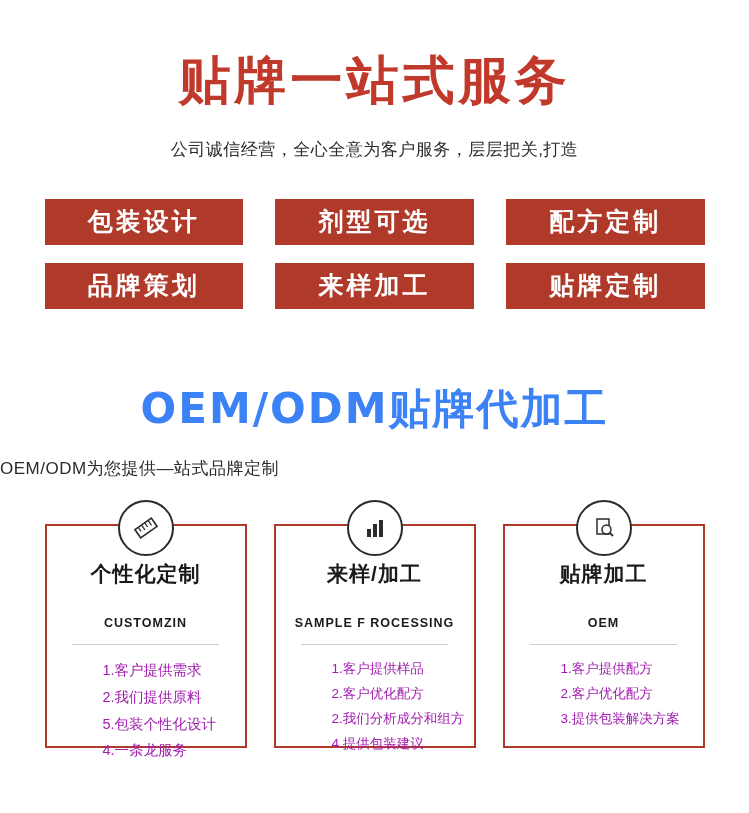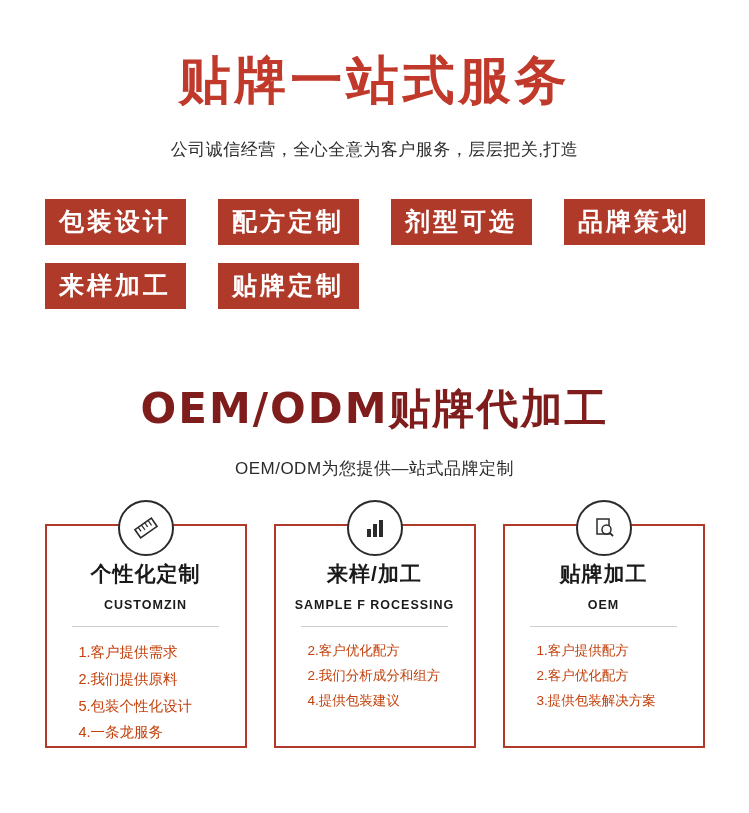--- a/index.html
+++ b/index.html
@@ -42,21 +42,21 @@
   }
   .hero-sub div {
     white-space: nowrap;
   }
 
   
   .tag-grid {
     width: 660px;
     margin: 34px auto 12px auto;
     display: grid;
-    grid-template-columns: repeat(4, 1fr);
+    grid-template-columns: repeat(3, 1fr);
     grid-auto-rows: 46px;
     column-gap: 32px;
     row-gap: 18px;
   }
   .tag {
     background: #b03a2a;
     color: #ffffff;
     font-size: 25px;
     font-weight: bold;
     letter-spacing: 3px;
@@ -75,26 +75,26 @@
     border: 1px solid rgba(255,255,255,0.0);
     pointer-events: none;
   }
 
   
   .oem-title {
     text-align: center;
     margin-top: 72px;
     font-size: 42px;
     font-weight: bold;
-    color: #7f1d1d;
+    color: #3b82f6;
     letter-spacing: 2px;
     font-family: "DejaVu Sans", "Liberation Sans", sans-serif;
   }
   .oem-sub {
-    text-align: center;
+    text-align: left;
     margin-top: 20px;
     font-size: 17px;
     color: #2b2b2b;
     letter-spacing: 0.5px;
   }
 
   
   .cards {
     width: 660px;
     margin: 44px auto 0 auto;
@@ -127,60 +127,61 @@
   .card-icon svg { display: block; }
   .card-title {
     text-align: center;
     font-size: 21px;
     font-weight: bold;
     color: #1a1a1a;
     letter-spacing: 1px;
   }
   .card-en {
     text-align: center;
-    margin-top: 10px;
+    margin-top: 28px;
     font-size: 12.5px;
     font-weight: bold;
     letter-spacing: 1px;
     color: #1a1a1a;
   }
   .card-rule {
     width: 86%;
     height: 1px;
     background: #cfcfcf;
     margin: 14px auto 0 auto;
   }
   .card-list {
     margin: 12px 0 0 0;
     padding: 0 0 0 18px;
     list-style: none;
   }
   .card-list li {
     font-size: 14.5px;
     line-height: 1.85;
-    color: #c2410c;
+    color: #a21caf;
     white-space: nowrap;
+    margin-left: 24px;
   }
   .card-list.small li { font-size: 13.5px; }
 </style>
 </head>
 <body>
 
 <div class="page">
 
   <h1 class="hero-title">贴牌一站式服务</h1>
 
   <div class="hero-sub">
     <div>公司诚信经营，全心全意为客户服务，层层把关,打造</div>
   </div>
 
   <div class="tag-grid">
     <div class="tag">包装设计</div>
+    <div class="tag">剂型可选</div>
     <div class="tag">配方定制</div>
-    <div class="tag">剂型可选</div>
     <div class="tag">品牌策划</div>
     <div class="tag">来样加工</div>
     <div class="tag">贴牌定制</div>
   </div>
 
   <div class="oem-title">OEM/ODM贴牌代加工</div>
   <div class="oem-sub">OEM/ODM为您提供—站式品牌定制</div>
 
   <div class="cards">
 
@@ -212,20 +213,21 @@
         <svg width="26" height="26" viewBox="0 0 26 26" aria-hidden="true">
           <rect x="5" y="14" width="4" height="8" fill="#2b2b2b"></rect>
           <rect x="11" y="9" width="4" height="13" fill="#2b2b2b"></rect>
           <rect x="17" y="5" width="4" height="17" fill="#2b2b2b"></rect>
         </svg>
       </div>
       <div class="card-title">来样/加工</div>
       <div class="card-en">SAMPLE F ROCESSING</div>
       <div class="card-rule"></div>
       <ul class="card-list small">
+        <li>1.客户提供样品</li>
         <li>2.客户优化配方</li>
         <li>2.我们分析成分和组方</li>
         <li>4.提供包装建议</li>
       </ul>
     </div>
 
     <div class="card">
       <div class="card-icon">
         <svg width="26" height="26" viewBox="0 0 26 26" aria-hidden="true">
           <rect x="6" y="4" width="12" height="15" fill="none" stroke="#2b2b2b" stroke-width="1.5"></rect>

